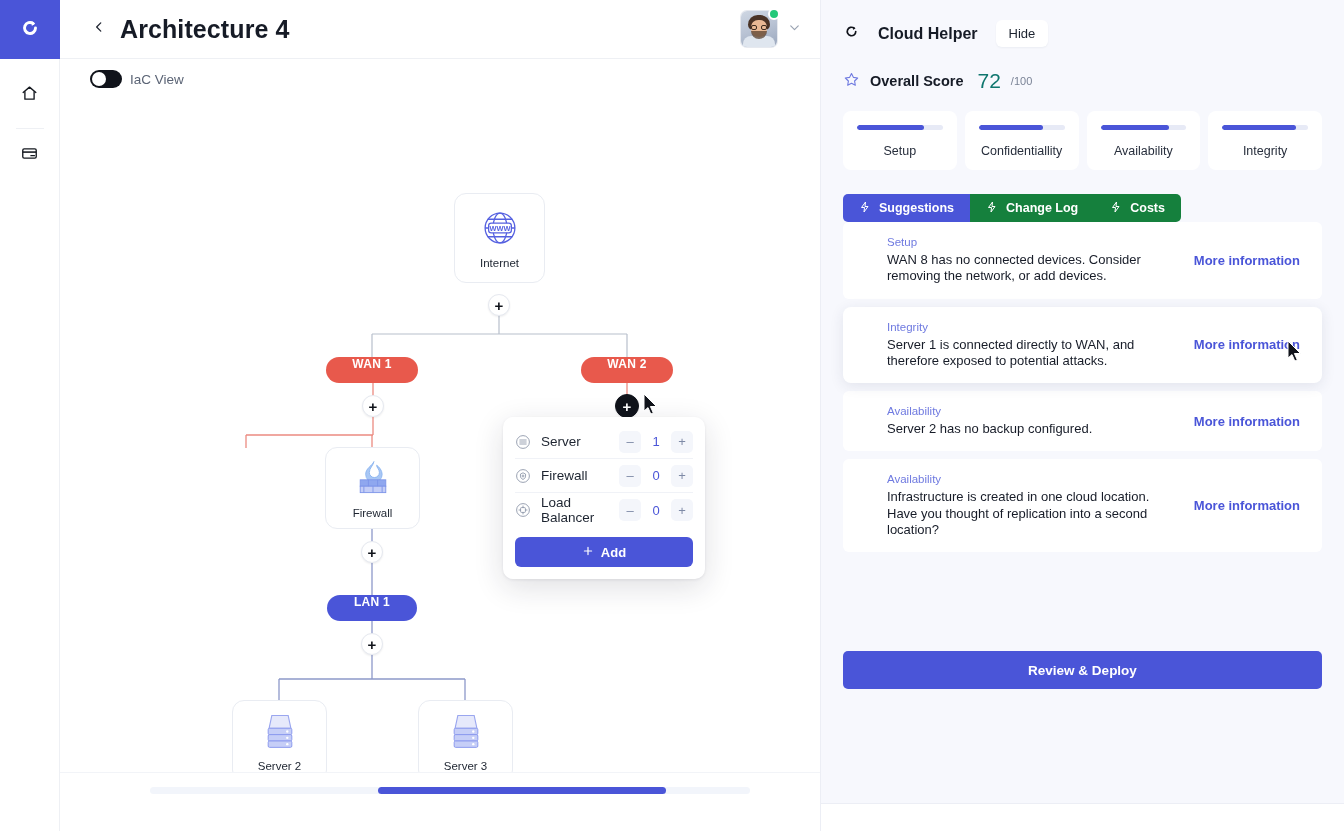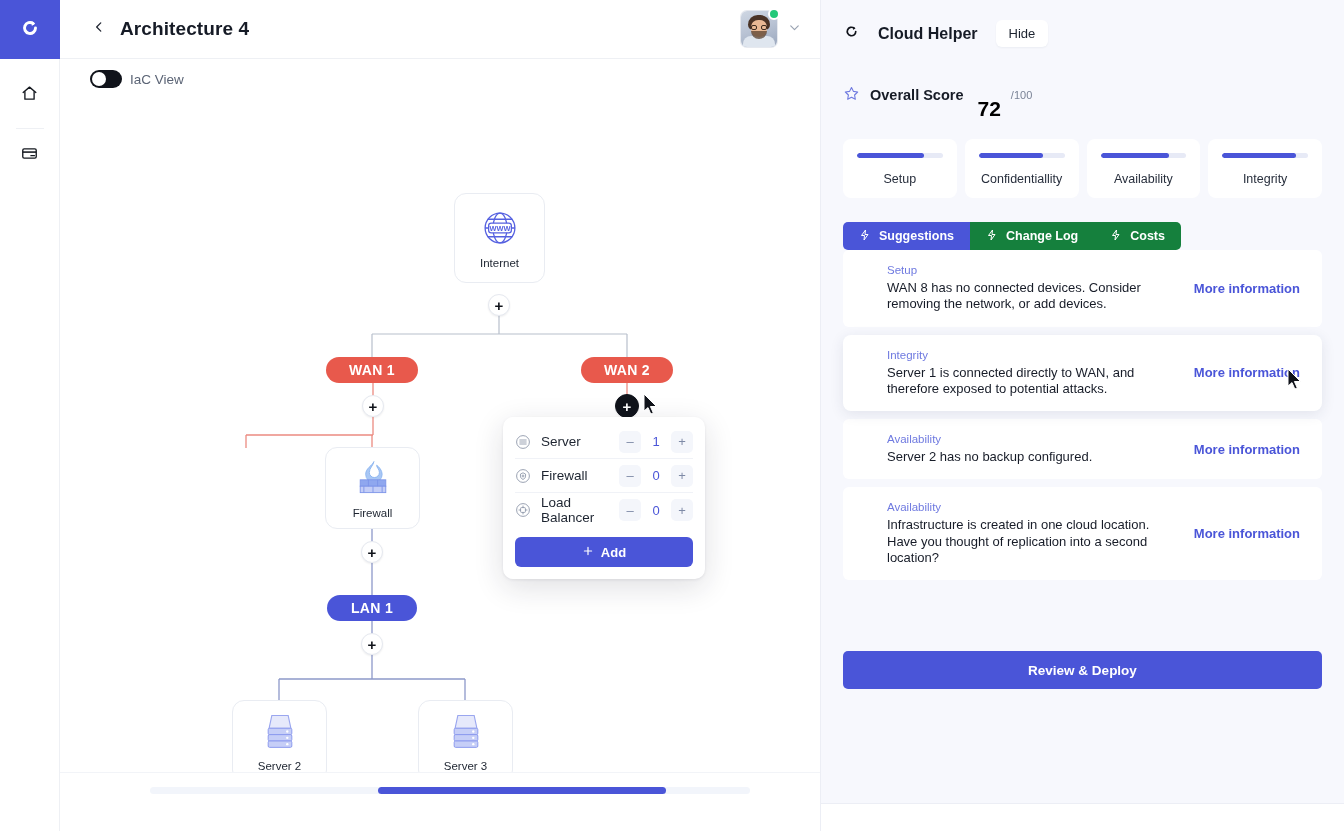--- a/index.html
+++ b/index.html
@@ -31,21 +31,21 @@
   
   .main { flex: 1 1 auto; display: flex; flex-direction: column; min-width: 0; position: relative; }
 
   .topbar {
     height: 59px; flex: 0 0 59px; background: #fff;
     border-bottom: 1px solid #eef0f4;
     display: flex; align-items: center; padding: 0 18px 0 28px;
   }
   .back-chev { width: 22px; height: 22px; display: flex; align-items: center; justify-content: center;
                cursor: pointer; color: #1f2430; }
-  .page-title { font-size: 19px; font-weight: bold; letter-spacing: .1px; margin-left: 10px; color: #161b26; }
+  .page-title { font-size: 25px; font-weight: bold; letter-spacing: .1px; margin-left: 10px; color: #161b26; }
   .topbar-spacer { flex: 1 1 auto; }
   .avatar-wrap { position: relative; width: 36px; height: 36px; cursor: pointer; }
   .avatar {
     width: 36px; height: 36px; border-radius: 6px; overflow: hidden;
     background: linear-gradient(160deg,#cfd7e3 0%,#b9c3d4 48%,#9aa7bd 100%);
     position: relative; box-shadow: 0 0 0 1px #e6e9ef;
   }
   .av-hair { position:absolute; left:7px; top:4px; width:22px; height:15px; border-radius:11px 11px 6px 6px; background:#4a3326; }
   .av-face { position:absolute; left:10px; top:9px; width:16px; height:17px; border-radius:8px 8px 9px 9px; background:#e8b894; }
   .av-glass { position:absolute; left:10px; top:14px; width:16px; height:5px; }
@@ -74,22 +74,22 @@
 
   .node {
     position: absolute; background: #fff; border: 1px solid #e9ecf2; border-radius: 12px;
     display: flex; flex-direction: column; align-items: center; justify-content: center;
     cursor: pointer;
   }
   .node-label { font-size: 11.5px; color: #1d2430; margin-top: 4px; }
 
   .pill {
     position: absolute; border-radius: 16px; height: 26px;
-    display: flex; align-items: center; justify-content: center;
-    color: #fff; font-size: 14px; font-weight: bold; letter-spacing: .3px; cursor: pointer;
+    display: flex; align-items: flex-start; justify-content: center;
+    color: #fff; font-size: 12px; font-weight: bold; letter-spacing: .3px; cursor: pointer;
   }
   .pill.wan { background: #e8594c; }
   .pill.lan { background: #4a55d8; }
 
   .plus {
     position: absolute; width: 22px; height: 22px; border-radius: 50%;
     background: #fff; border: 1px solid #e6e9f0;
     display: flex; align-items: center; justify-content: center;
     font-size: 15px; line-height: 1; color: #10131a; cursor: pointer; font-weight: bold;
     box-shadow: 0 1px 2px rgba(16,19,26,.07);
@@ -138,21 +138,21 @@
   .panel-head { padding: 20px 22px 0; }
   .ph-row { display: flex; align-items: center; gap: 18px; }
   .ph-title { font-size: 16px; font-weight: bold; color: #161b26; }
   .hide-btn {
     background: #fff; border: none; border-radius: 6px; padding: 6px 13px;
     font-size: 13px; color: #1d2430; cursor: pointer; font-family: inherit;
     box-shadow: 0 1px 2px rgba(25,30,50,.05);
   }
   .score-row { display: flex; align-items: center; gap: 10px; margin-top: 22px; }
   .score-label { font-size: 14.5px; font-weight: bold; color: #161b26; }
-  .score-val { font-size: 21px; font-weight: bold; color: #000000; margin-left: 4px; margin-top: 28px; }
+  .score-val { font-size: 21px; font-weight: normal; color: #0f766e; margin-left: 4px; }
   .score-max { font-size: 11px; color: #6b7governs; color: #7a8396; }
 
   .cards { display: flex; gap: 8px; margin-top: 18px; padding: 0 22px; }
   .mcard {
     flex: 1 1 0; background: #fff; border-radius: 8px; padding: 14px 14px 12px;
     display: flex; flex-direction: column; align-items: center; gap: 14px;
   }
   .bar { width: 100%; height: 5px; border-radius: 3px; background: #e7eaf6; overflow: hidden; }
   .bar > i { display: block; height: 100%; border-radius: 3px; background: #4a55d8; }
   .mcard-label { font-size: 12.5px; color: #272e3c; }

